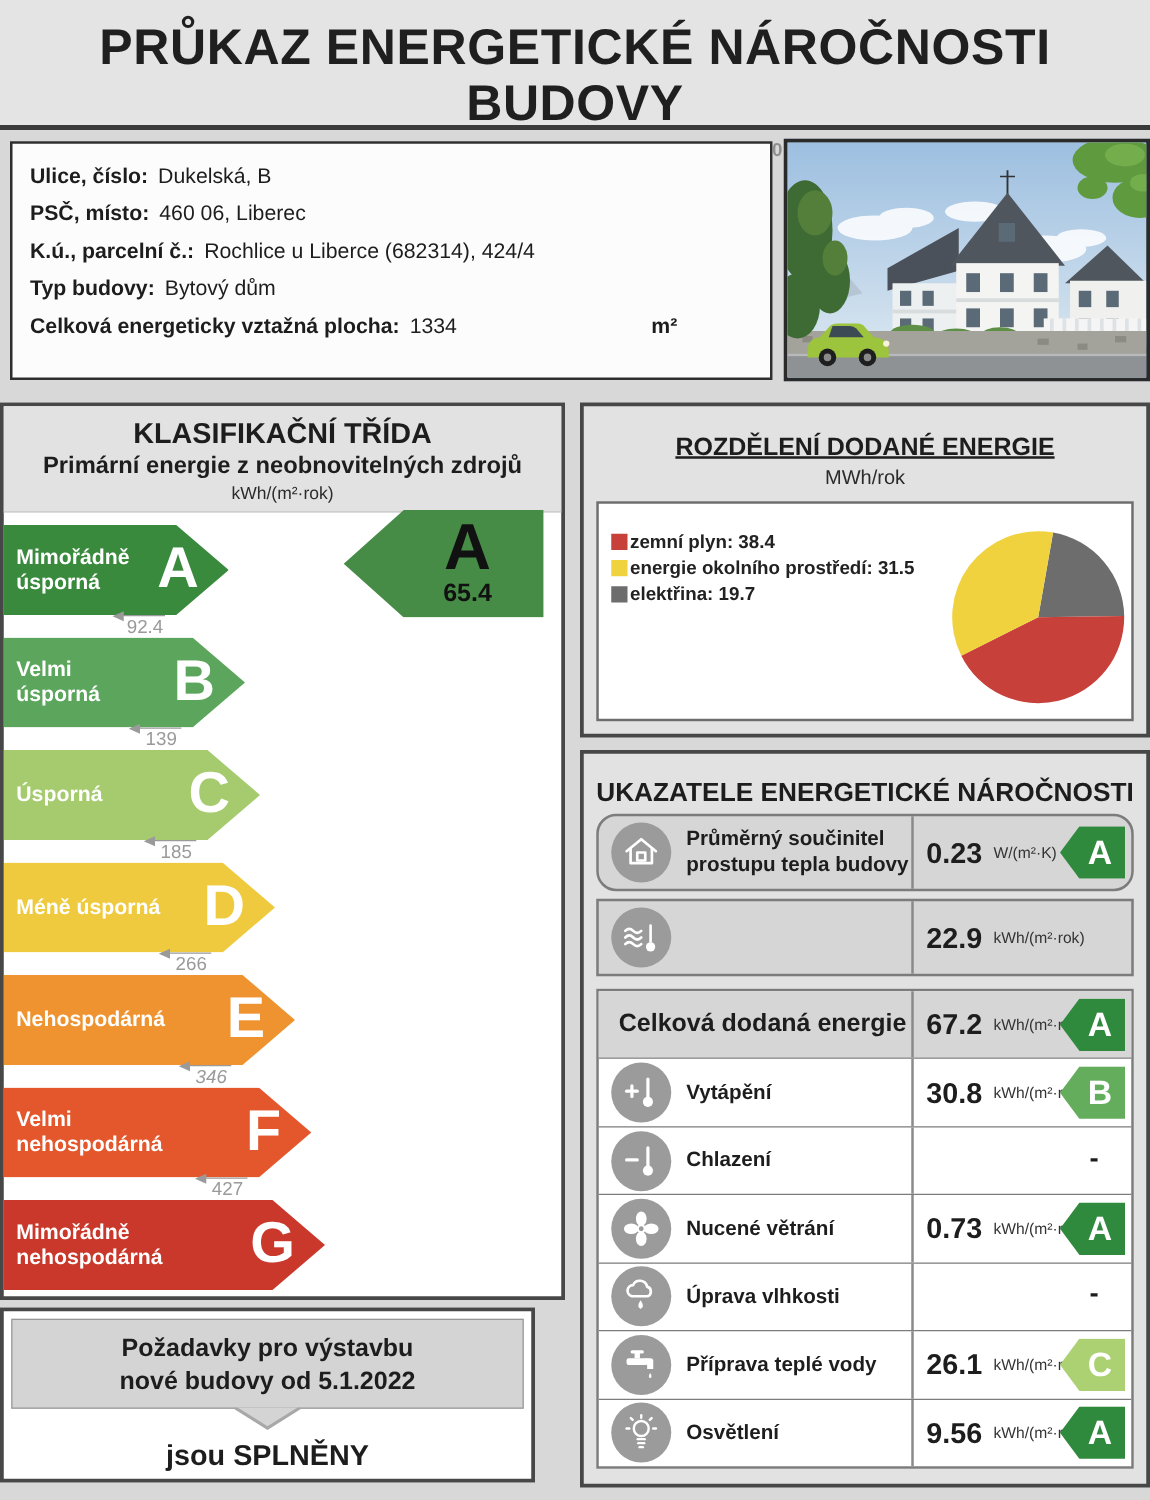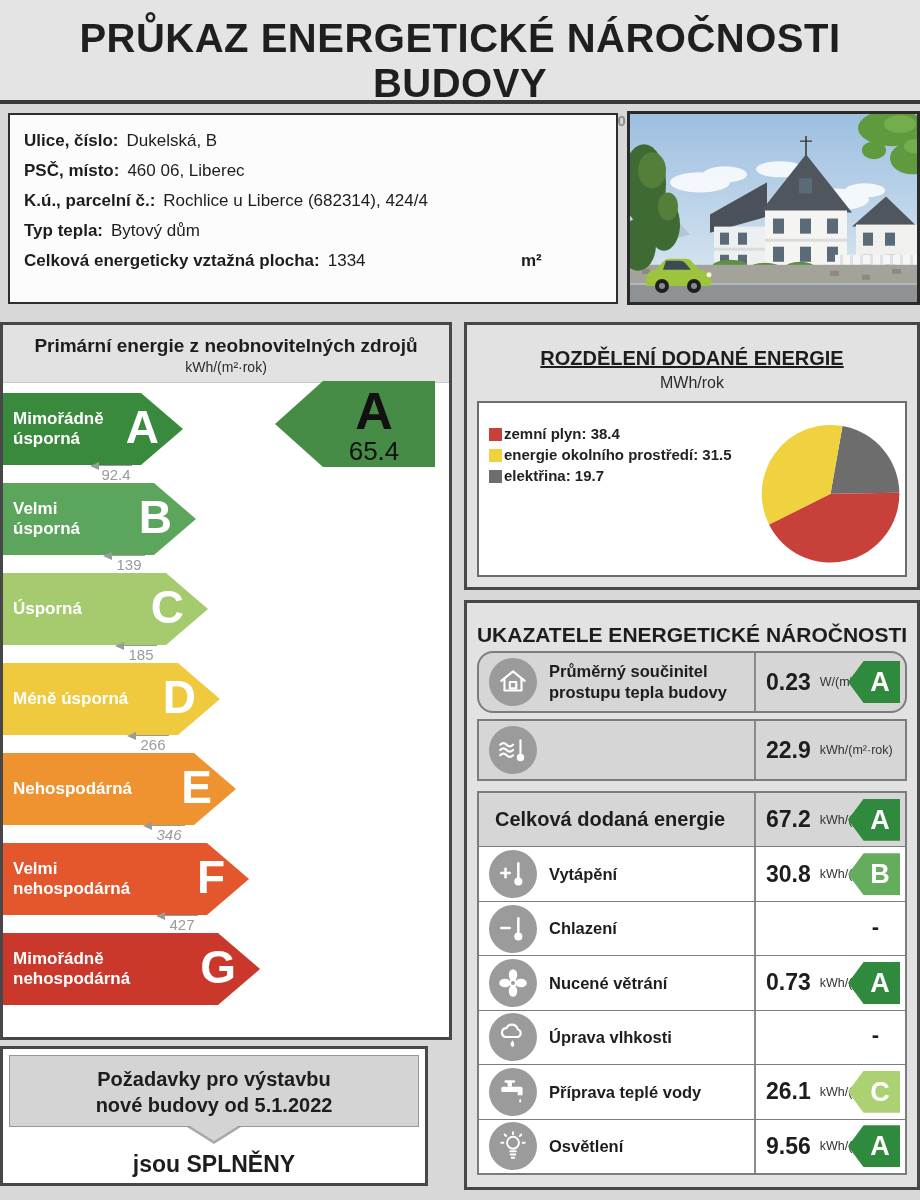--- a/index.html
+++ b/index.html
@@ -33,21 +33,21 @@
   .arrow .lab span{display:block;}
   .arrow .ltr{position:absolute;right:24px;top:50%;transform:translateY(-54%);font-size:46px;font-weight:bold;}
   .gap{height:18px;position:relative;}
   .th{position:absolute;top:0;height:18px;width:150px;display:flex;justify-content:flex-end;align-items:center;flex-direction:column;}
   .th-line{width:40px;height:2px;background:#9a9a9a;position:relative;margin-right:9px;}
   .th-line::before{content:'';position:absolute;left:-2px;top:-3px;border-top:4px solid transparent;border-bottom:4px solid transparent;border-right:9px solid #9a9a9a;}
   .th-num{font-size:15px;color:#9a9a9a;}
   .indicator{position:absolute;top:-2px;right:14px;width:160px;height:86px;color:#111;text-align:center;
              clip-path:polygon(0 50%, 30% 0, 100% 0, 100% 100%, 30% 100%);}
   .indicator .big{font-size:52px;font-weight:bold;line-height:1;margin:4px 0 0 38px;}
-  .indicator .val{font-size:26px;font-weight:normal;margin-left:38px;line-height:1.1;}
+  .indicator .val{font-size:20px;font-weight:bold;margin-left:38px;line-height:1.1;}
 
   
   .req-panel{position:absolute;top:1046px;left:0;width:428px;height:140px;background:#fff;border:3px solid #474747;box-sizing:border-box;}
   .req-box{position:absolute;left:6px;right:6px;top:6px;height:72px;background:#d4d4d4;border:1px solid #979797;text-align:center;font-size:20px;font-weight:bold;padding-top:10px;box-sizing:border-box;line-height:1.3;}
   .req-box::after{content:'';position:absolute;left:50%;bottom:-15px;transform:translateX(-50%);border-left:24px solid transparent;border-right:24px solid transparent;border-top:15px solid #d4d4d4;}
   .req-box::before{content:'';position:absolute;left:50%;bottom:-18px;transform:translateX(-50%);border-left:27px solid transparent;border-right:27px solid transparent;border-top:17px solid #a8a8a8;}
   .req-result{position:absolute;left:0;right:0;top:102px;text-align:center;font-size:23px;font-weight:bold;}
 
   
   .dist-panel{position:absolute;top:322px;left:464px;width:456px;height:268px;background:#e2e2e2;border:3px solid #474747;box-sizing:border-box;text-align:center;}
@@ -61,21 +61,21 @@
 
   
   .ind-panel{position:absolute;top:600px;left:464px;width:456px;height:590px;background:#e2e2e2;border:3px solid #474747;box-sizing:border-box;}
   .ind-title{text-align:center;font-size:21px;font-weight:bold;margin-top:20px;}
   .ind-box{position:absolute;left:10px;right:10px;height:62px;background:#d6d6d6;border:2px solid #7c7c7c;box-sizing:border-box;display:flex;}
   .ind-table{position:absolute;left:10px;right:10px;top:188px;height:384px;background:#fff;border:2px solid #7c7c7c;box-sizing:border-box;display:flex;flex-direction:column;}
   .ind-row{flex:1;display:flex;border-top:1px solid #7c7c7c;}
   .ind-row:first-child{border-top:none;}
   .ind-row.hdr{background:#d6d6d6;}
   .cell-label{flex:1;display:flex;align-items:center;min-width:0;}
-  .cell-value{width:151px;border-left:2px solid #8a8a8a;position:relative;display:flex;align-items:center;box-sizing:border-box;padding-left:10px;}
+  .cell-value{width:176px;border-left:2px solid #8a8a8a;position:relative;display:flex;align-items:center;box-sizing:border-box;padding-left:10px;}
   .icon-circle{width:48px;height:48px;border-radius:50%;background:#9b9b9b;flex:0 0 48px;margin-left:10px;display:flex;align-items:center;justify-content:center;}
   .icon-circle svg{width:32px;height:32px;}
   .row-label{font-size:16.5px;font-weight:bold;line-height:1.25;margin-left:12px;}
   .row-label span{display:block;}
   .hdr .row-label{font-size:20px;margin-left:16px;}
   .val-num{font-size:23px;font-weight:bold;}
   .val-unit{font-size:12.5px;color:#333;margin-left:9px;}
   .badge{position:absolute;right:5px;top:50%;transform:translateY(-50%);width:52px;height:42px;color:#fff;text-align:center;
          clip-path:polygon(0 50%, 30% 0, 100% 0, 100% 100%, 30% 100%);}
   .badge .bl{font-size:27px;font-weight:bold;line-height:42px;margin-left:12px;}
@@ -93,21 +93,21 @@
   <div class="info-row">
     <span class="lbl">Ulice, číslo:</span><span>Dukelská, B</span>
   </div>
   <div class="info-row">
     <span class="lbl">PSČ, místo:</span><span>460 06, Liberec</span>
   </div>
   <div class="info-row">
     <span class="lbl">K.ú., parcelní č.:</span><span>Rochlice u Liberce (682314), 424/4</span>
   </div>
   <div class="info-row">
-    <span class="lbl">Typ tepla:</span><span>Bytový dům</span>
+    <span class="lbl">Typ budovy:</span><span>Bytový dům</span>
   </div>
   <div class="info-row">
     <span class="lbl">Celková energeticky vztažná plocha:</span><span>1334</span>
     <span class="unit">m²</span>
   </div>
 </div>
 
 <div class="photo">
   <svg viewBox="0 0 287 187" preserveAspectRatio="none">
     <defs>
@@ -208,20 +208,21 @@
       </g>
     <g fill="#74ad4c">
         <ellipse cx="270" cy="10" rx="16" ry="9"></ellipse>
         <ellipse cx="284" cy="32" rx="10" ry="7"></ellipse>
       </g>
   </svg>
 </div>
 
 <div class="class-panel">
   <div class="class-head">
+    <div class="t1">KLASIFIKAČNÍ TŘÍDA</div>
     <div class="t2">Primární energie z neobnovitelných zdrojů</div>
     <div class="t3">kWh/(m²·rok)</div>
   </div>
   <div class="arrows">
     <div class="indicator" style="background: rgb(71, 140, 70);">
       <div class="big">A</div>
       <div class="val">65.4</div>
     </div>
 
     <div class="arrow" style="background: rgb(58, 138, 62); width: 180px;">

